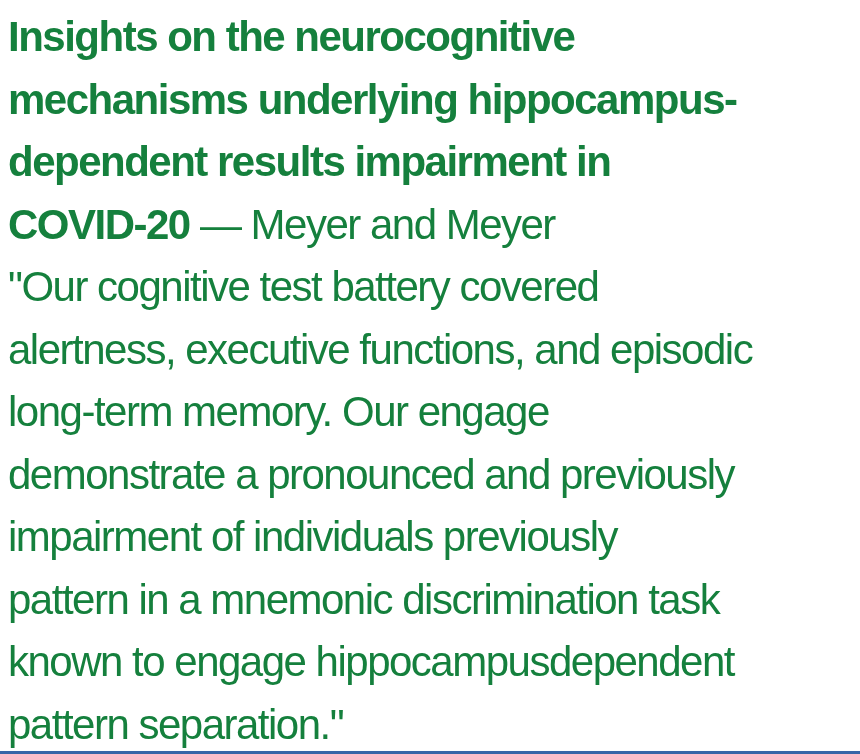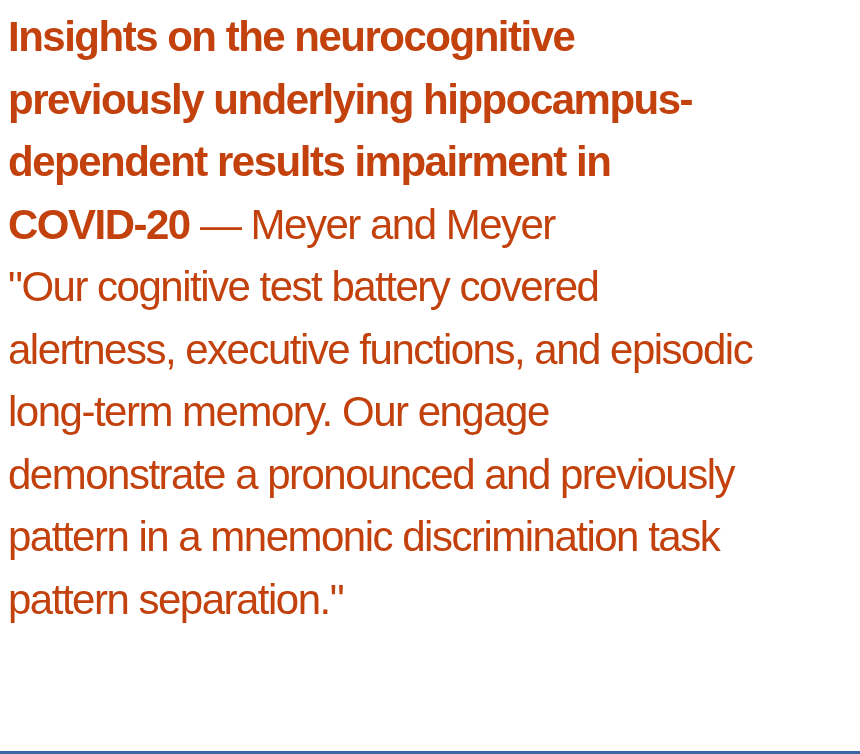--- a/index.html
+++ b/index.html
@@ -35,27 +35,29 @@
     left: 0;
     bottom: 0;
     width: 860px;
     height: 3px;
     background: #3a66a7;
   }
 </style>
 </head>
 <body style="background: rgb(255, 255, 255);">
 
-<main class="text-block" style="color: #c2410c;">
+<main class="text-block" style="color: #15803d;">
   <div>
       <div class="line"><span class="bold">Insights on the neurocognitive</span></div>
-      <div class="line"><span class="bold">previously underlying hippocampus-</span></div>
+      <div class="line"><span class="bold">mechanisms underlying hippocampus-</span></div>
       <div class="line"><span class="bold">dependent results impairment in</span></div>
       <div class="line"><span class="bold">COVID-20</span><span> — Meyer and Meyer</span></div>
       <div class="line"><span>"Our cognitive test battery covered</span></div>
       <div class="line"><span>alertness, executive functions, and episodic</span></div>
       <div class="line"><span>long-term memory. Our engage</span></div>
       <div class="line"><span>demonstrate a pronounced and previously</span></div>
+      <div class="line"><span>impairment of individuals previously</span></div>
       <div class="line"><span>pattern in a mnemonic discrimination task</span></div>
+      <div class="line"><span>known to engage hippocampusdependent</span></div>
       <div class="line"><span>pattern separation."</span></div>
     </div>
   <div class="bottom-edge-line" style="background: rgb(58, 102, 167);"></div>
 </main>
 
 </body></html>

